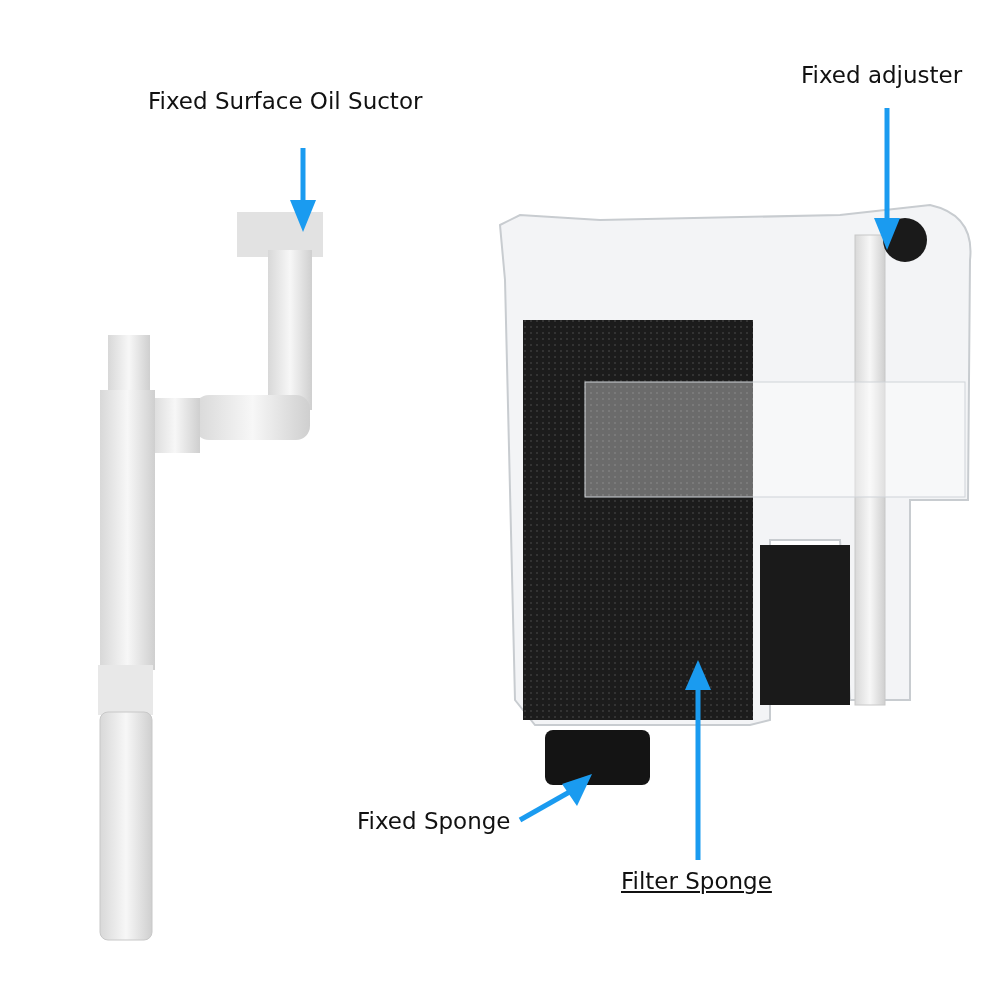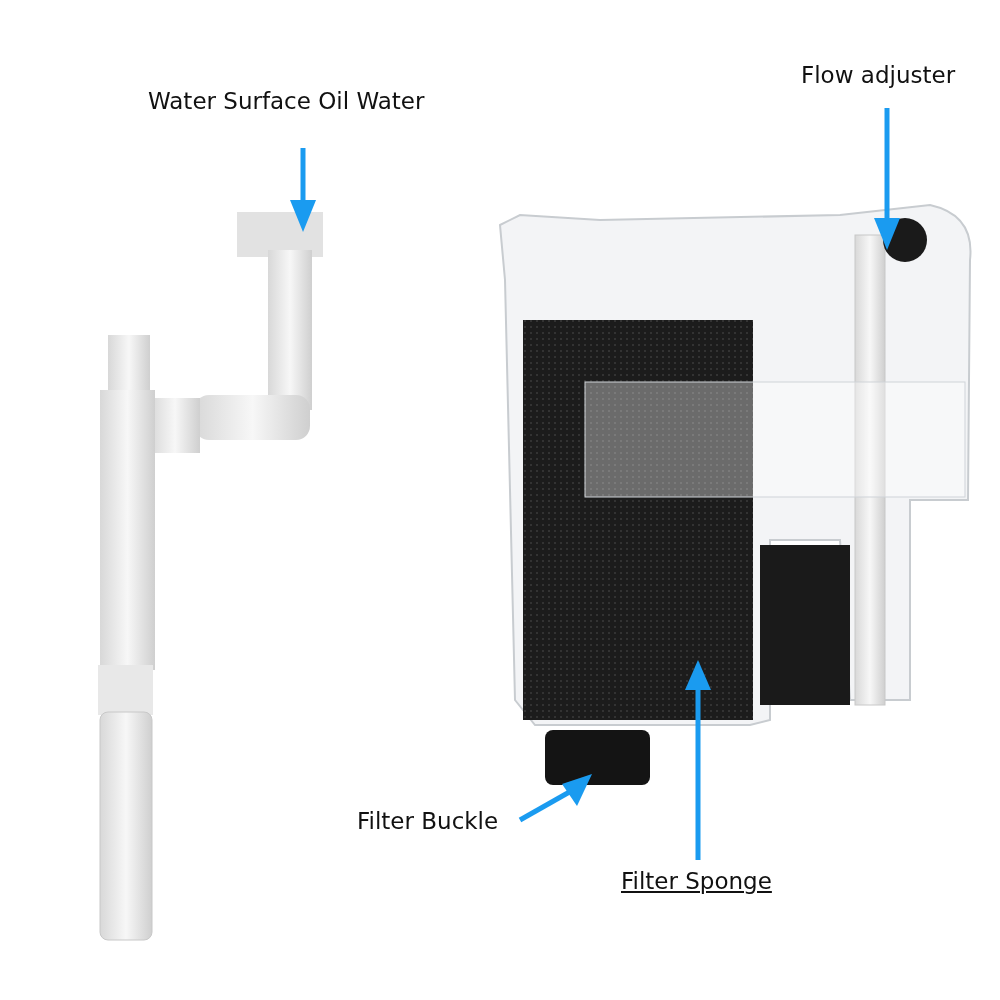--- a/index.html
+++ b/index.html
@@ -49,16 +49,16 @@
     <polygon points="290,200 316,200 303,232" stroke="none"></polygon>
     <line x1="887" y1="108" x2="887" y2="222" stroke-width="5"></line>
     <polygon points="874,218 900,218 887,250" stroke="none"></polygon>
     <line x1="520" y1="820" x2="580" y2="786" stroke-width="5"></line>
     <polygon points="592,774 562,784 577,806" stroke="none"></polygon>
     <line x1="698" y1="860" x2="698" y2="688" stroke-width="5"></line>
     <polygon points="685,690 711,690 698,660" stroke="none"></polygon>
   </g>
 </svg>
 
-<div class="label" style="left:148px;top:88px;">Water Surface Oil Water</div>
-<div class="label" style="left:801px;top:62px;">Flow adjuster</div>
-<div class="label" style="left:357px;top:808px;">Filter Buckle</div>
+<div class="label" style="left:148px;top:88px;">Fixed Surface Oil Suctor</div>
+<div class="label" style="left:801px;top:62px;">Fixed adjuster</div>
+<div class="label" style="left:357px;top:808px;">Fixed Sponge</div>
 <div class="label" style="left:621px;top:868px;text-decoration:underline;">Filter Sponge</div>
 
 </body></html>

